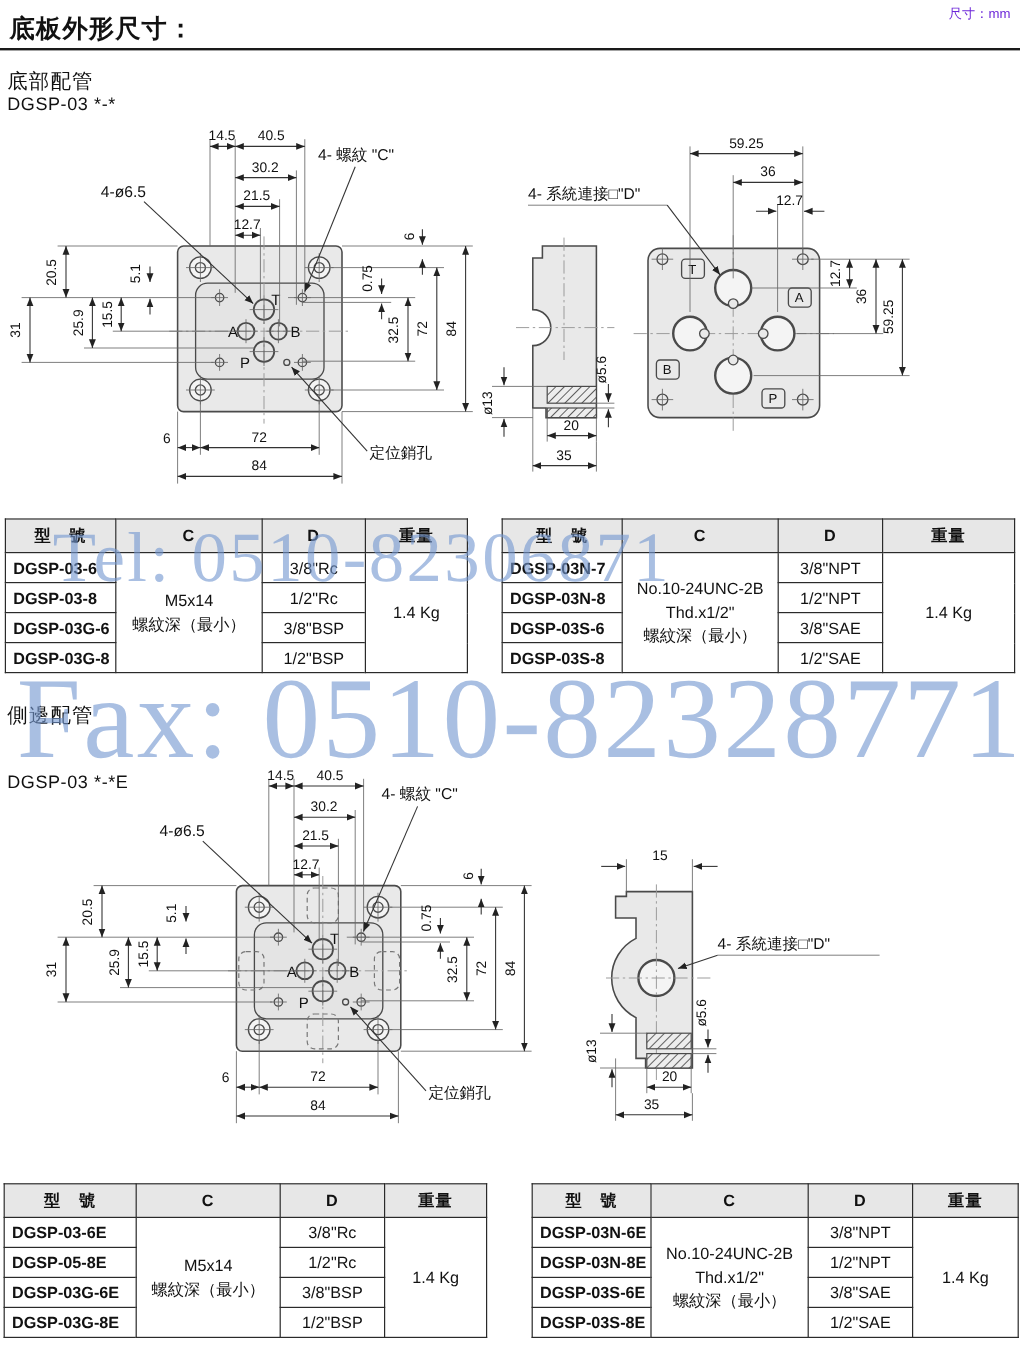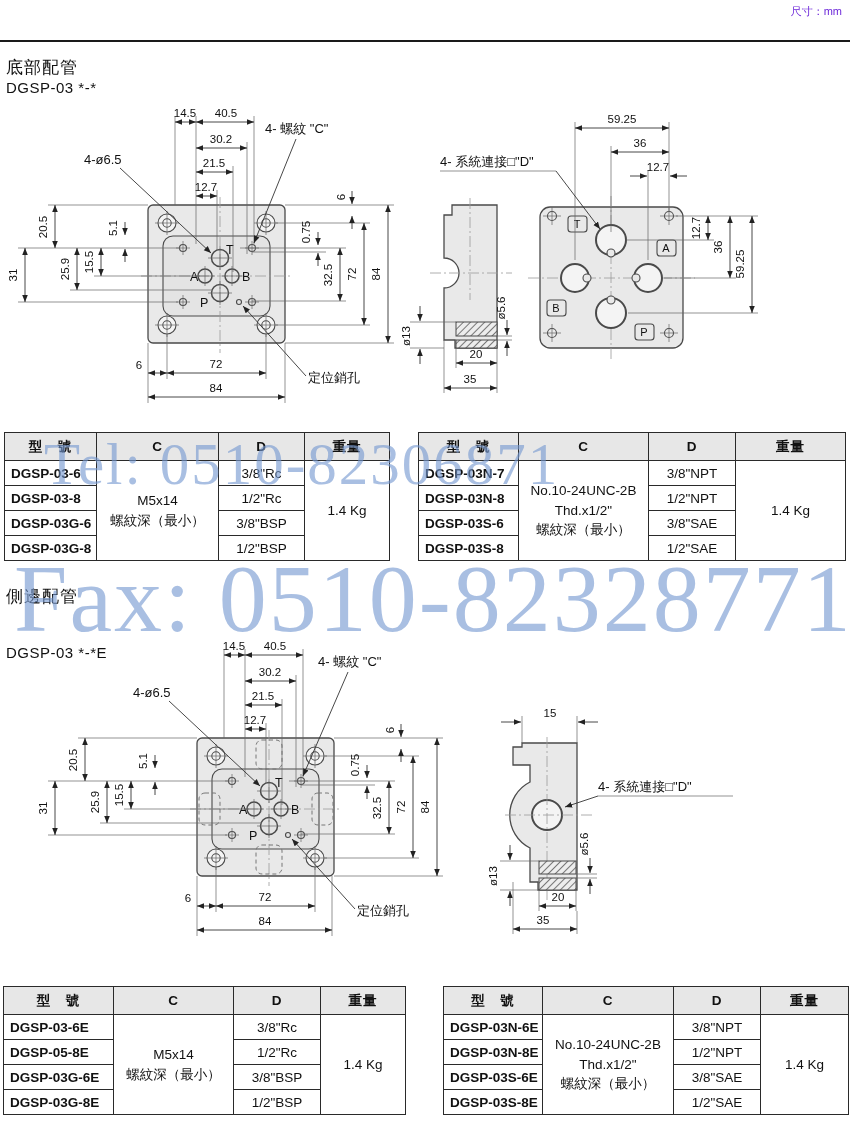--- a/index.html
+++ b/index.html
@@ -39,20 +39,21 @@
 
   .wm{position:absolute;font-family:"Liberation Serif",serif;color:rgba(116,152,208,.62);
       white-space:nowrap;z-index:30;pointer-events:none;letter-spacing:2px}
   .company{position:absolute;left:570px;top:1092px;font-size:21px;font-weight:bold;color:#000;z-index:40}
 </style>
 </head>
 <body>
 
 <div class="page">
 
+  <div class="title">底板外形尺寸：</div>
   <div class="unit">尺寸：mm</div>
   <div class="rule"></div>
 
   <div class="sec-title" style="top:56px">底部配管</div>
   <div class="sec-model" style="top:79px">DGSP-03 *-*</div>
 
   <svg viewBox="0 95 850 337" style="top:95px;width:850px;height:337px">
     <defs>
       <marker id="a1" viewBox="0 0 10 8" refX="10" refY="4" markerWidth="8" markerHeight="8" orient="auto-start-reverse">
           <path d="M0,0L10,4L0,8Z" fill="#222"></path>

